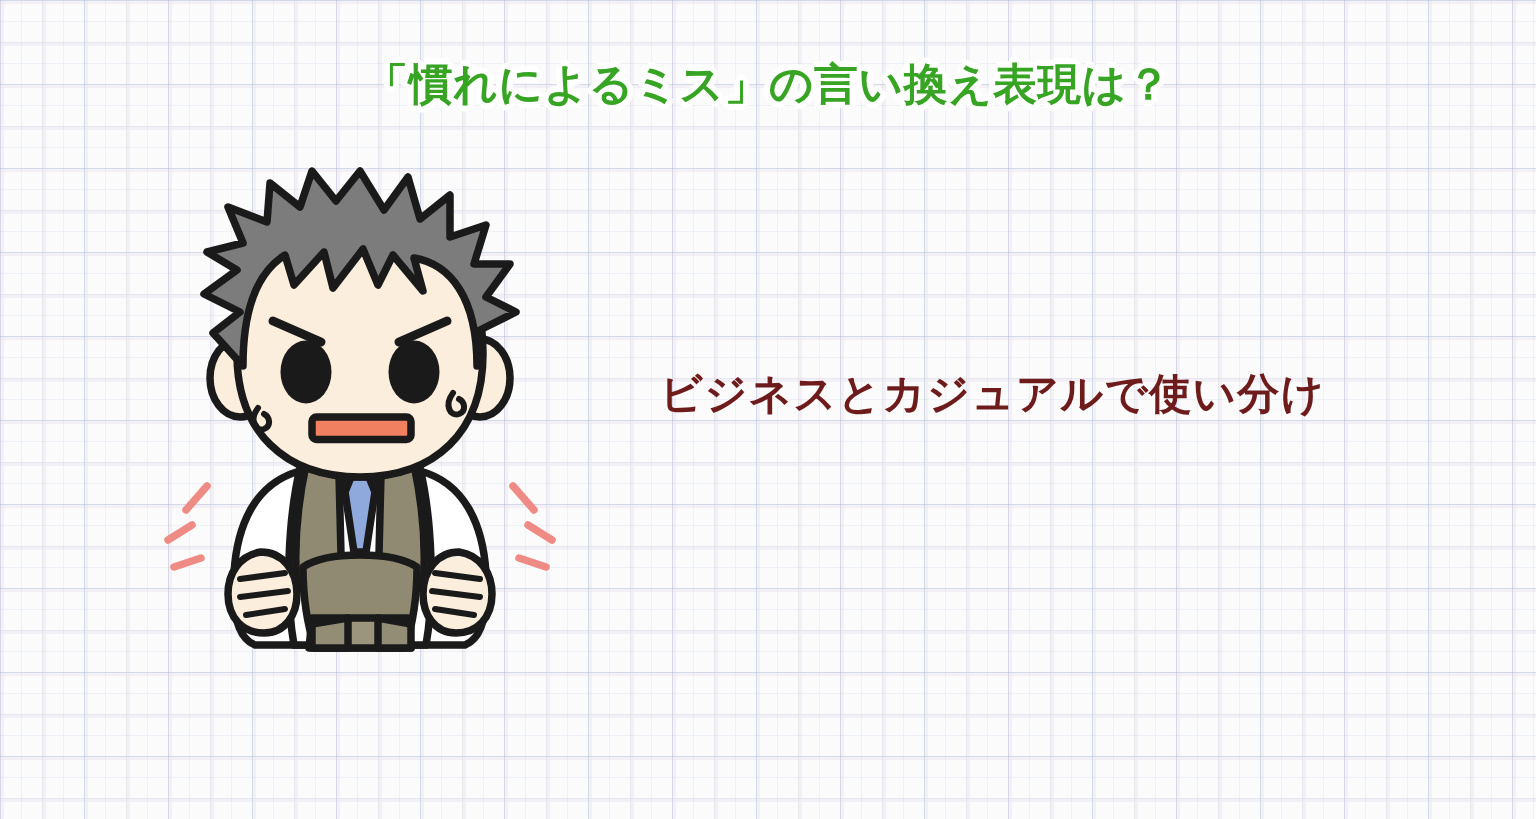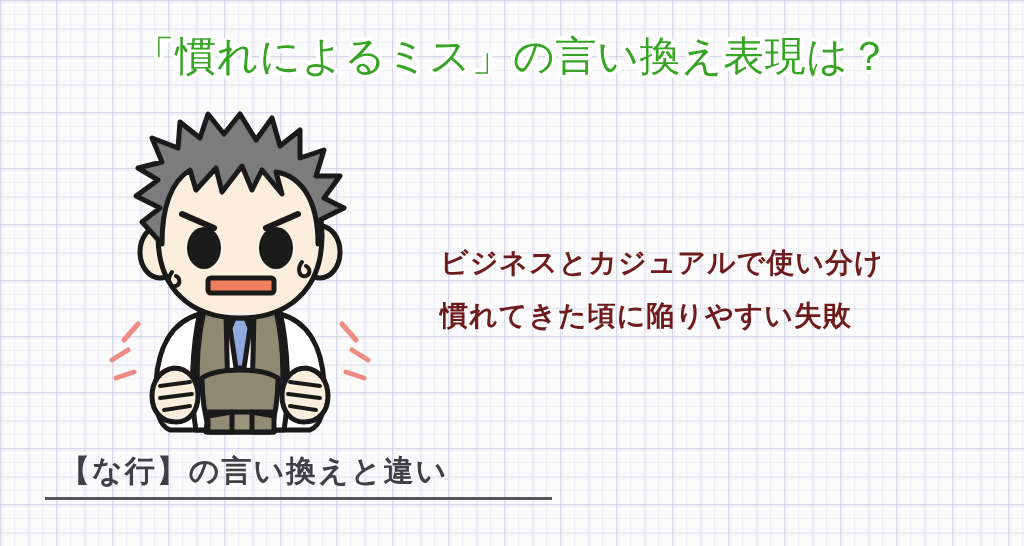--- a/index.html
+++ b/index.html
@@ -35,23 +35,23 @@
     background-position: 0 0, 0 0, 0 0, 0 0, 0 0, 0 0;
   }
 
   
   #title {
     position: absolute;
     left: 0;
     top: 28px;
     width: 1024px;
     text-align: center;
-    font-size: 41px;
+    font-size: 29px;
     line-height: 56px;
-    font-weight: normal;
+    font-weight: bold;
     letter-spacing: 0.5px;
     color: #37a424;
     -webkit-text-stroke: 0px;
     text-shadow:
        3px  0px 0 #ffffff,  -3px  0px 0 #ffffff,
        0px  3px 0 #ffffff,   0px -3px 0 #ffffff,
        2px  2px 0 #ffffff,  -2px  2px 0 #ffffff,
        2px -2px 0 #ffffff,  -2px -2px 0 #ffffff,
        4px  1px 0 #ffffff,  -4px  1px 0 #ffffff,
        1px  4px 0 #ffffff,   1px -4px 0 #ffffff,
@@ -196,21 +196,16 @@
           <path d="M248 244 L264 254"></path>
           <path d="M242 266 L260 272"></path>
         </g>
 
       </g>
     </svg>
   </div>
 
   <div id="subtitle">
     <span class="sub-line">ビジネスとカジュアルで使い分け</span>
-    <span class="sub-line">慣れてきた頃に陥りやすい失敗</span>
   </div>
 
-  <div id="caption-wrap">
-    <div id="caption-text">【な行】の言い換えと違い</div>
-    <div id="caption-rule"></div>
-  </div>
 
 </div>
 
 </body></html>

